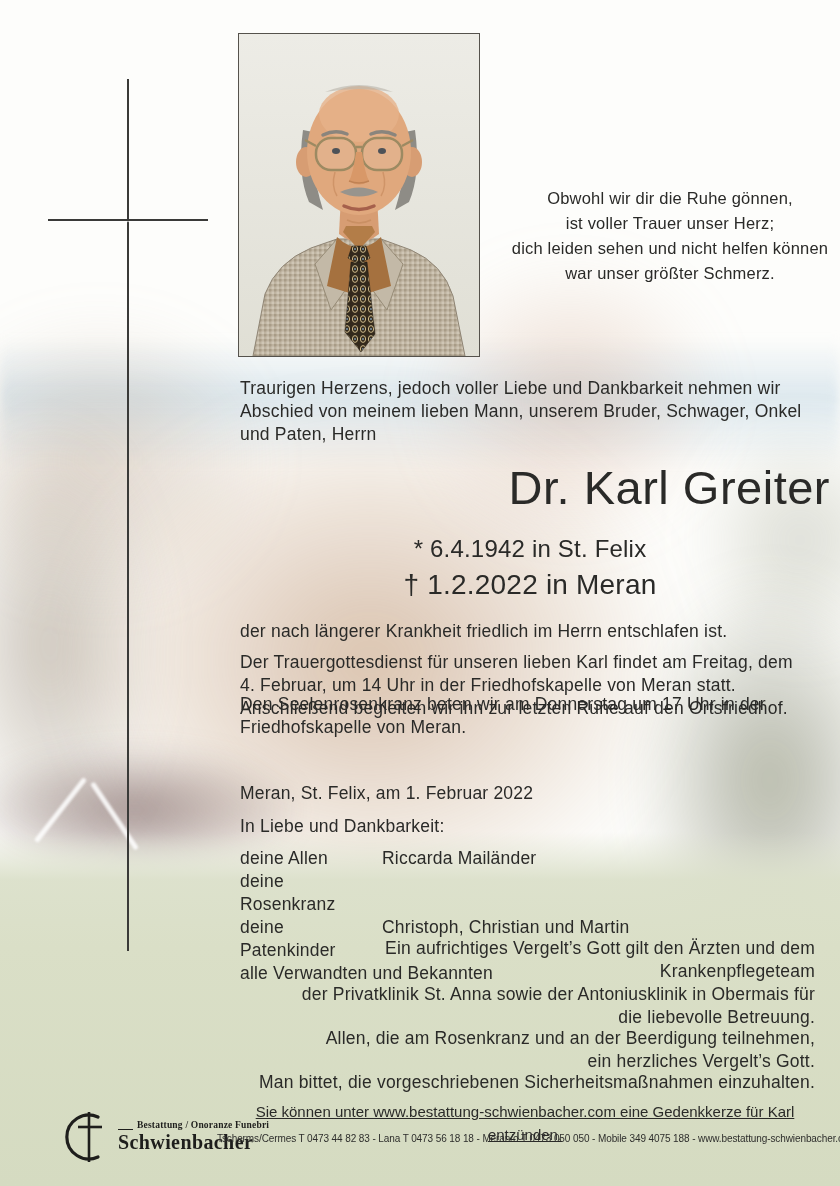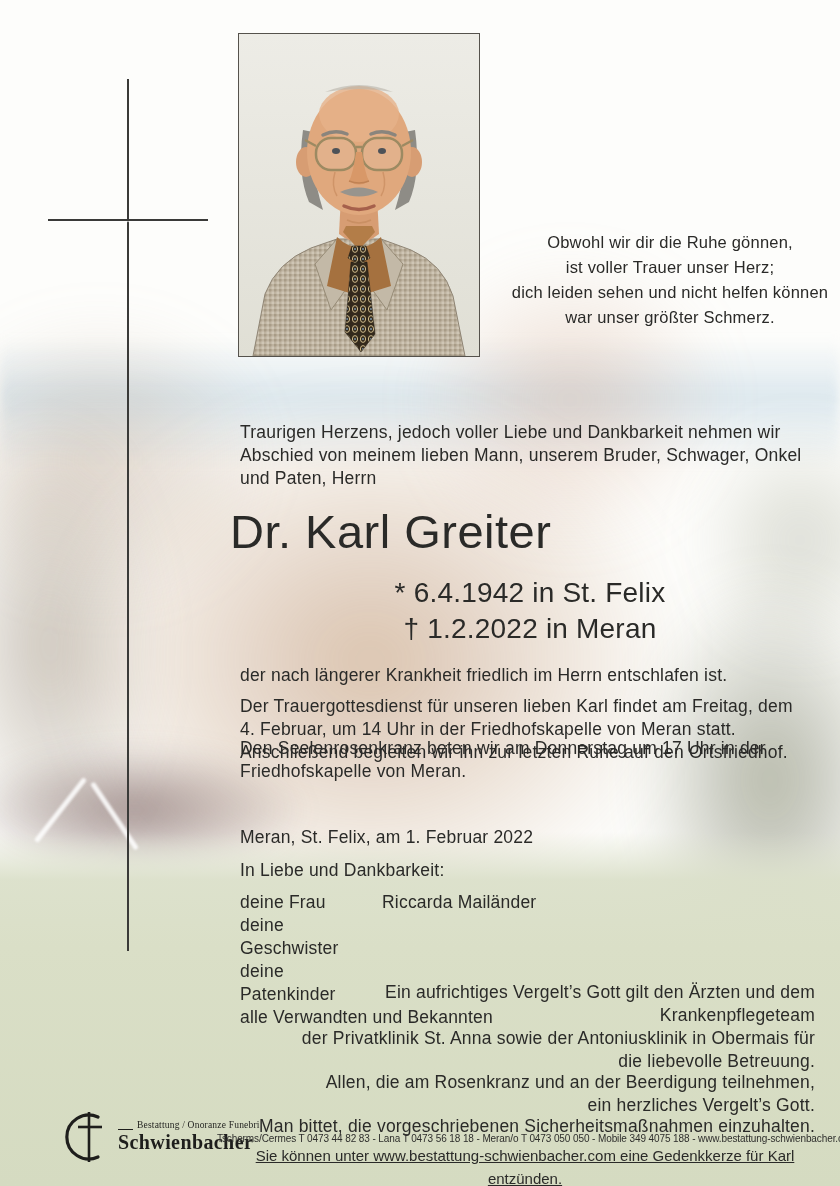--- a/index.html
+++ b/index.html
@@ -25,43 +25,43 @@
   .post2{left:112px;top:776px;transform:rotate(-34deg);}
   
   .cross-v{position:absolute;left:127px;top:79px;width:2px;height:872px;background:#3a3a38;z-index:1;}
   .cross-h{position:absolute;left:48px;top:219px;width:160px;height:2px;background:#3a3a38;z-index:1;
            box-shadow:0 1px 1px rgba(255,255,255,.7);}
   
   .photo{position:absolute;left:238px;top:33px;width:240px;height:322px;border:1px solid #55524c;
          background:#eceae3;z-index:2;}
   .photo svg{display:block;width:100%;height:100%;}
   
-  .t{position:absolute;z-index:3;font-size:17.5px;line-height:23px;letter-spacing:.2px;margin-top:44px;}
+  .t{position:absolute;z-index:3;font-size:17.5px;line-height:23px;letter-spacing:.2px;}
   .pre{white-space:pre-line;}
   .verse{left:505px;top:186px;width:330px;text-align:center;font-size:16.5px;line-height:25px;}
   .intro{left:240px;top:377px;width:580px;}
-  .name{left:230px;top:463px;width:600px;text-align:left;font-size:47px;line-height:50px;letter-spacing:.5px;}
-  .birth{left:230px;top:537px;width:600px;text-align:center;font-size:28px;}
+  .name{left:230px;top:463px;width:600px;text-align:right;font-size:47px;line-height:50px;letter-spacing:.5px;}
+  .birth{left:230px;top:537px;width:600px;text-align:center;font-size:24px;}
   .death{left:230px;top:573px;width:600px;text-align:center;font-size:28px;}
   .dnote{left:240px;top:620px;width:580px;}
   .service{left:240px;top:651px;width:580px;}
   .rosary{left:240px;top:693px;width:580px;}
   .pdate{left:240px;top:782px;width:580px;}
   .closing{left:240px;top:815px;width:580px;}
   .family{left:240px;top:847px;width:585px;}
   .frow{display:grid;grid-template-columns:142px 1fr;}
   .thanks1{left:235px;top:937px;width:580px;text-align:right;}
   .thanks2{left:235px;top:1027px;width:580px;text-align:right;}
   .notice{left:235px;top:1071px;width:580px;text-align:right;}
   .candle{left:235px;top:1100px;width:580px;text-align:center;font-size:15px;letter-spacing:0;text-decoration:underline;}
   
   .logo{position:absolute;left:62px;top:1110px;z-index:3;display:flex;align-items:center;color:#1e1e1c;}
   .logo svg{width:54px;height:54px;display:block;}
   .logo-text{margin-left:2px;}
-  .tagline{display:flex;align-items:flex-end;font-family:"Liberation Serif",serif;font-weight:normal;
+  .tagline{display:flex;align-items:flex-end;font-family:"Liberation Serif",serif;font-weight:bold;
            font-size:9.5px;letter-spacing:.2px;}
   .tagline .rule{display:inline-block;width:15px;height:1.5px;background:#1e1e1c;margin-right:4px;}
   .brand{font-family:"Liberation Serif",serif;font-weight:bold;font-size:20px;letter-spacing:.4px;line-height:24px;}
   .contact{position:absolute;left:217px;top:1133px;z-index:3;font-size:10px;letter-spacing:-.1px;
            color:#2e2e2c;white-space:nowrap;}
 </style>
 </head>
 <body>
 
 <div class="page">
@@ -152,28 +152,29 @@
   <div class="t service pre">Der Trauergottesdienst für unseren lieben Karl findet am Freitag, dem
 4. Februar, um 14 Uhr in der Friedhofskapelle von Meran statt.
 Anschließend begleiten wir ihn zur letzten Ruhe auf den Ortsfriedhof.</div>
   <div class="t rosary pre">Den Seelenrosenkranz beten wir am Donnerstag um 17 Uhr in der
 Friedhofskapelle von Meran.</div>
   <div class="t pdate">Meran, St. Felix, am 1. Februar 2022</div>
   <div class="t closing">In Liebe und Dankbarkeit:</div>
 
   <div class="t family">
     <div class="frow">
-      <span>deine Frau</span>
+      <span>deine Allen</span>
       <span class="pre">Riccarda Mailänder</span>
     </div>
     <div class="frow">
-      <span>deine Geschwister</span>
+      <span>deine Rosenkranz</span>
     </div>
     <div class="frow">
       <span>deine Patenkinder</span>
+      <span class="pre">Christoph, Christian und Martin</span>
     </div>
     <div>alle Verwandten und Bekannten</div>
   </div>
 
   <div class="t thanks1 pre">Ein aufrichtiges Vergelt’s Gott gilt den Ärzten und dem Krankenpflegeteam
 der Privatklinik St. Anna sowie der Antoniusklinik in Obermais für
 die liebevolle Betreuung.</div>
   <div class="t thanks2 pre">Allen, die am Rosenkranz und an der Beerdigung teilnehmen,
 ein herzliches Vergelt’s Gott.</div>
   <div class="t notice">Man bittet, die vorgeschriebenen Sicherheitsmaßnahmen einzuhalten.</div>

